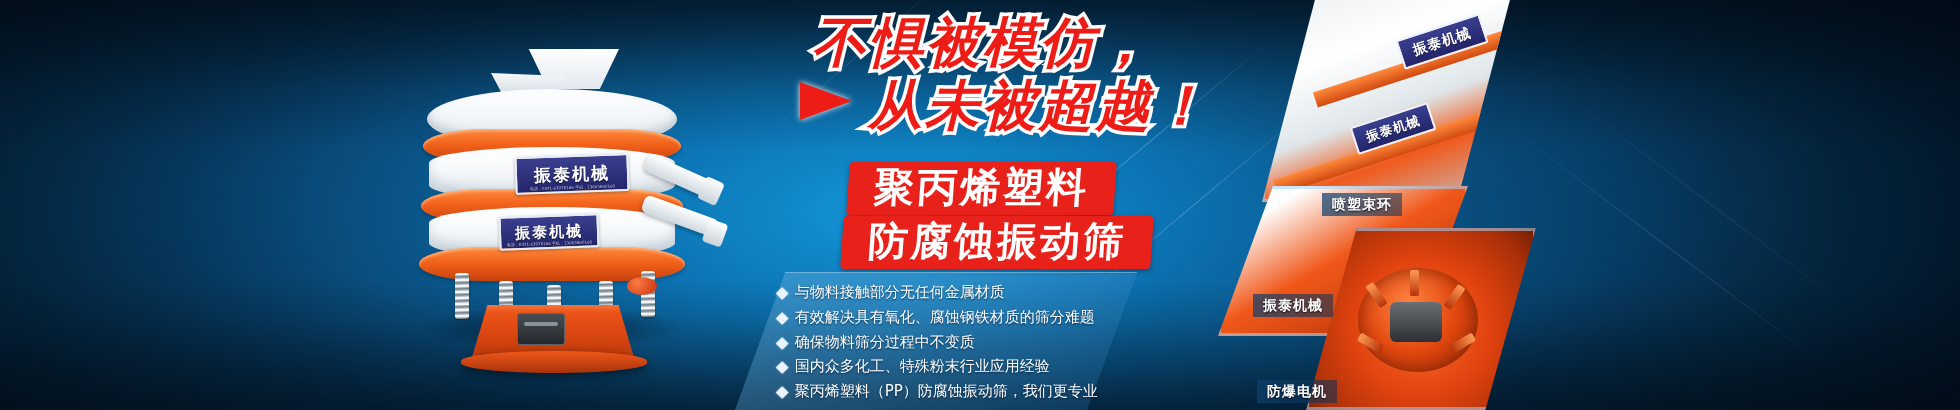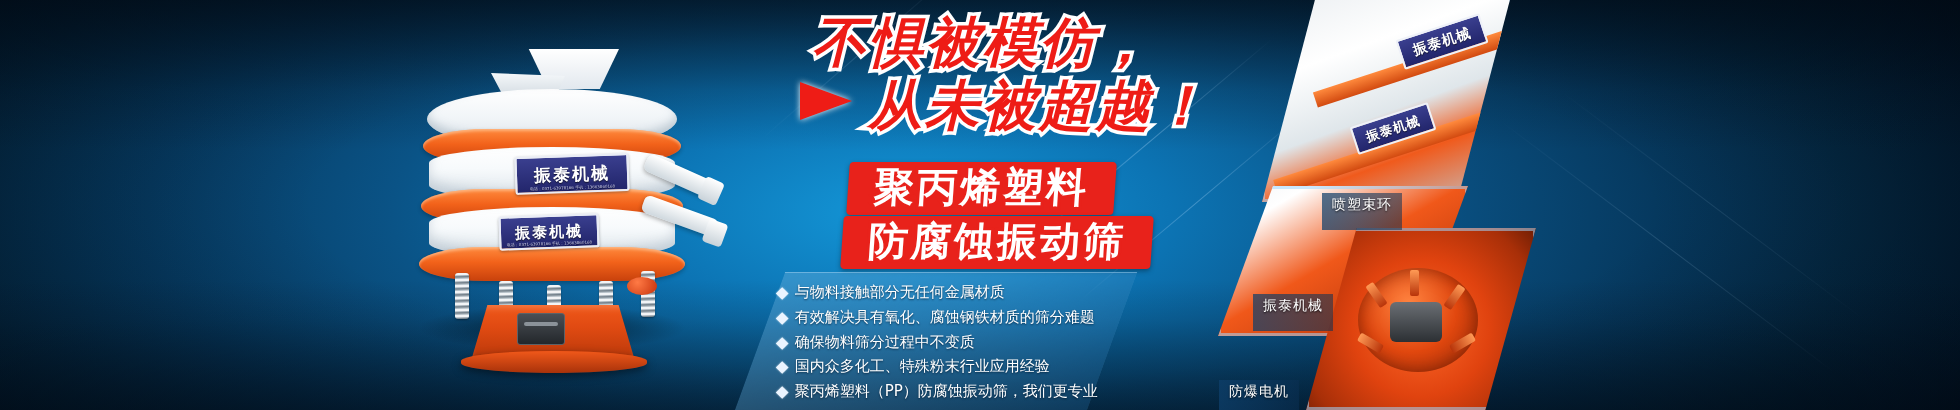--- a/index.html
+++ b/index.html
@@ -172,26 +172,26 @@
 
   .motorface{position:absolute;left:52px;top:40px;width:120px;height:104px;border-radius:50%;
     background:radial-gradient(circle at 42% 34%, #ff8340 0%, #e2480f 50%, #9c2b06 100%);
     box-shadow:inset 0 0 18px rgba(80,18,0,.6);}
   .motorhub{position:absolute;left:84px;top:74px;width:52px;height:40px;border-radius:6px;
     background:linear-gradient(180deg,#6b6f74,#2c3034);}
   .fin{position:absolute;width:9px;height:26px;background:linear-gradient(180deg,#ff9a55,#b8340a);border-radius:2px;}
 
   .caption{position:absolute;
     background:linear-gradient(90deg, rgba(14,64,108,.72), rgba(10,48,84,.55));
-    color:#ffffff;font-size:14px;font-weight:400;letter-spacing:1px;
-    padding:3px 10px 16px 10px;white-space:nowrap;
+    color:#ffffff;font-size:14px;font-weight:700;letter-spacing:1px;
+    padding:3px 10px 2px 10px;white-space:nowrap;
     text-shadow:0 1px 2px rgba(0,0,0,.8);}
   .c1{left:1322px;top:193px;}
   .c2{left:1253px;top:294px;}
-  .c3{left:1219px;top:380px;}
+  .c3{left:1257px;top:380px;}
 </style>
 </head>
 <body>
 
 <div class="banner">
 
   <div class="bg-base"></div>
   <div class="bg-vignette"></div>
   <div class="bg-topdark"></div>
   <div class="bg-botdark"></div>

